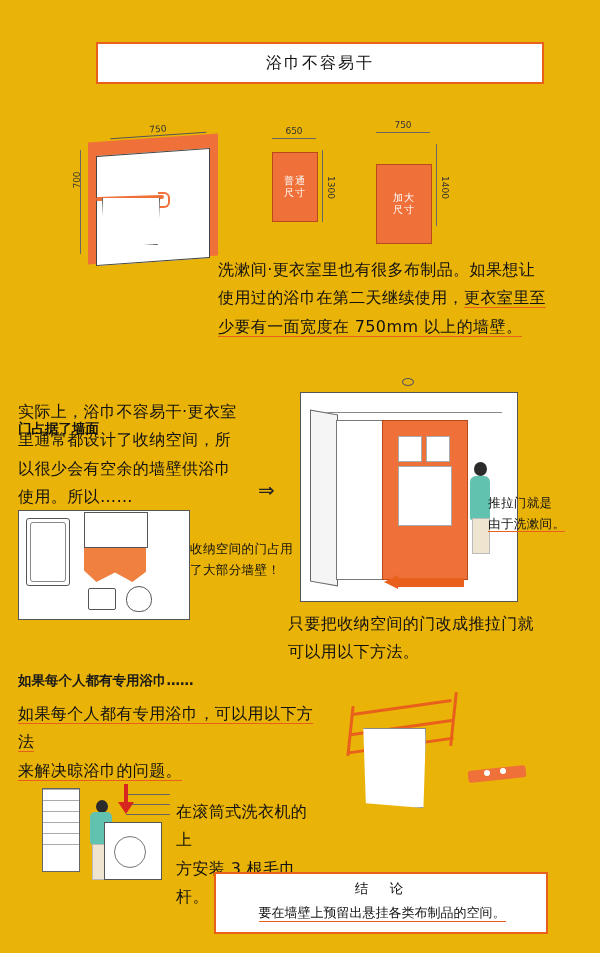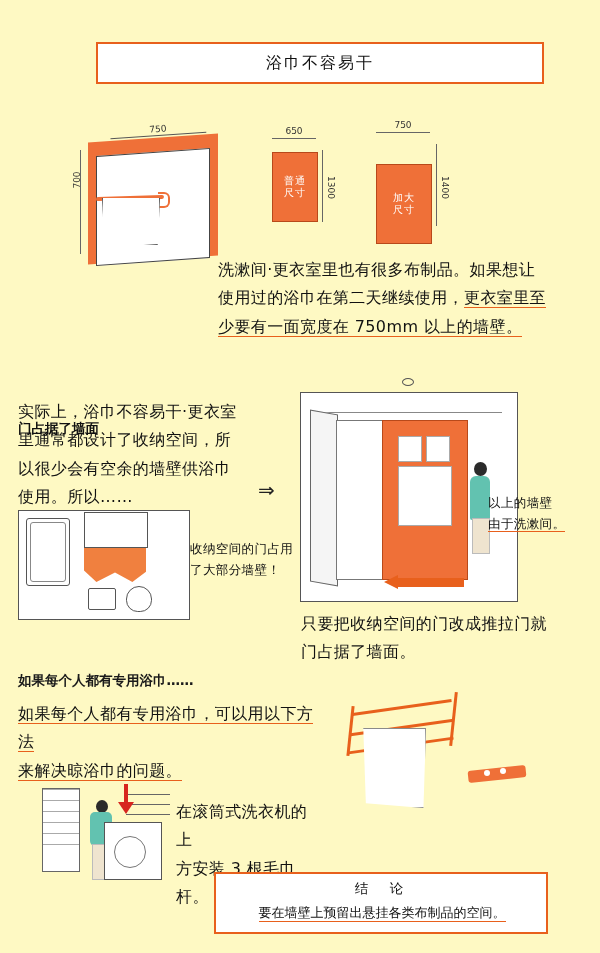--- a/index.html
+++ b/index.html
@@ -12,21 +12,21 @@
     height: 953px;
     position: relative;
     font-family: "Liberation Sans", sans-serif;
     color: #1a1a1a;
     overflow: hidden;
   }
   .page {
     position: relative;
     width: 600px;
     height: 953px;
-    background: #fef9c3;
+    background: #eab308;
   }
 
   
   .abs { position: absolute; }
   .cjk { font-family: "DejaVu Sans", sans-serif; }
   .ul-red { border-bottom: 1.5px solid #e8601c; }
 
   
   .title-box {
     left: 96px; top: 42px; width: 448px; height: 42px;
@@ -203,21 +203,21 @@
   .slide-arrow {
     left: 398px; top: 578px; width: 66px; height: 0;
     border-top: 9px solid #e8601c;
   }
   .slide-arrow:after {
     content: ""; position: absolute; left: -14px; top: -12px;
     border-top: 7px solid transparent; border-bottom: 7px solid transparent;
     border-right: 14px solid #e8601c;
   }
   .slide-note { left: 488px; top: 492px; width: 104px; font-size: 12.5px; line-height: 1.7; }
-  .p-closet { left: 301px; top: 610px; width: 280px; }
+  .p-closet { left: 288px; top: 610px; width: 280px; }
 
   
   .h-each { left: 18px; top: 672px; font-size: 13.5px; font-weight: bold; }
   .p-each { left: 18px; top: 700px; width: 300px; }
 
   
   .rack-top {
     left: 352px; top: 706px; width: 100px; height: 0;
     border-top: 3px solid #e8601c;
     transform: rotate(-8deg);
@@ -376,26 +376,26 @@
   </div>
   <div class="abs closet"></div>
   <div class="abs closet-towel2"></div>
   <div class="abs closet-towel3"></div>
   <div class="abs closet-towel"></div>
   <div class="abs person-head"></div>
   <div class="abs person-body"></div>
   <div class="abs person-legs"></div>
   <div class="abs slide-arrow"></div>
   <div class="abs para slide-note cjk">
-    <span>以上的墙壁</span><br>
+    <span>推拉门就是</span><br>
     <span class="ul-red">由于洗漱间。</span>
   </div>
   <div class="abs para p-closet cjk">
     <span>只要把收纳空间的门改成推拉门就</span><br>
-    <span>门占据了墙面。</span>
+    <span>可以用以下方法。</span>
   </div>
 
   <div class="abs h-each cjk">如果每个人都有专用浴巾……</div>
   <div class="abs para p-each cjk">
     <span class="ul-red">如果每个人都有专用浴巾，可以用以下方法</span><br>
     <span class="ul-red">来解决晾浴巾的问题。</span>
   </div>
 
   <div class="abs rack-arm-l"></div>
   <div class="abs rack-arm-r"></div>

